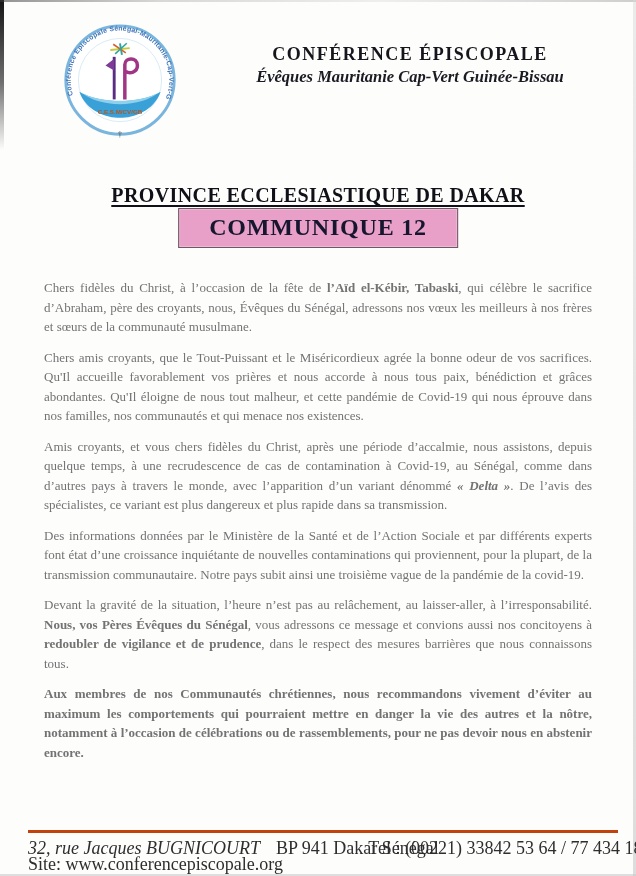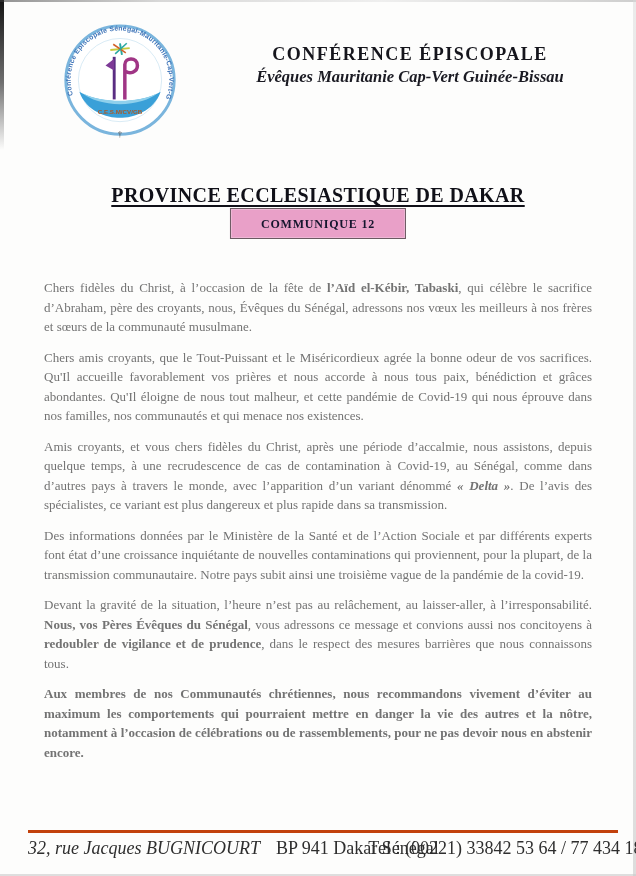--- a/index.html
+++ b/index.html
@@ -45,21 +45,21 @@
 
   
   .communique-box{
     position:absolute;top:208px;left:50%;transform:translateX(-50%);
     background:var(--pink,#e9a0c8);
     border:1.5px solid var(--pink-border,#6b5a62);
     padding:5px 30px 6px 30px;
     box-shadow:0 0 0 1px rgba(255,255,255,.25) inset;
   }
   .communique-label{
-    font-size:12px;font-weight:bold;letter-spacing:.8px;
+    font-size:24px;font-weight:bold;letter-spacing:.8px;
     color:var(--pink-text,#16162e);white-space:nowrap;
   }
 
   
   .doc-body{
     position:absolute;top:278px;left:44px;width:548px;
     font-size:13px;line-height:19.5px;text-align:justify;color:#737373;
   }
   .doc-body p{margin:0 0 11px 0;}
   .doc-body .b{font-weight:bold;}
@@ -139,16 +139,17 @@
       <p><span>Devant la gravité de la situation, l’heure n’est pas au relâchement, au laisser-aller, à l’irresponsabilité. </span><span class="b">Nous, vos Pères Évêques du Sénégal</span><span>, vous adressons ce message et convions aussi nos concitoyens à </span><span class="b">redoubler de vigilance et de prudence</span><span>, dans le respect des mesures barrières que nous connaissons tous.</span></p>
       <p><span class="b">Aux membres de nos Communautés chrétiennes, nous recommandons vivement d’éviter au maximum les comportements qui pourraient mettre en danger la vie des autres et la nôtre, notamment à l’occasion de célébrations ou de rassemblements, pour ne pas devoir nous en abstenir encore.</span></p>
     </div>
 
   <div class="footer">
     <div class="footer-grid">
       <div class="footer-cell">
         <span class="addr-italic">32, rue Jacques BUGNICOURT</span><span class="addr-rest">BP 941 Dakar Sénégal</span>
       </div>
       <div class="footer-cell">Tel : (00221) 33842 53 64 / 77 434 18 80</div>
+      <div class="footer-cell">Site: www.conferencepiscopale.org</div>
     </div>
   </div>
 
 </div>
 
 </body></html>

